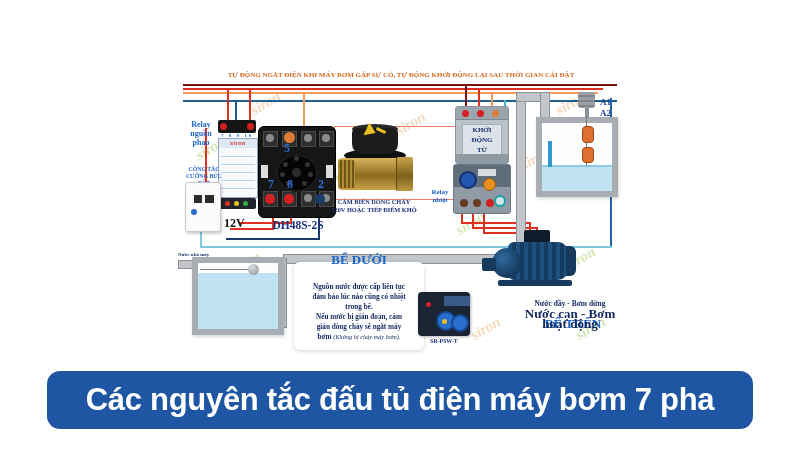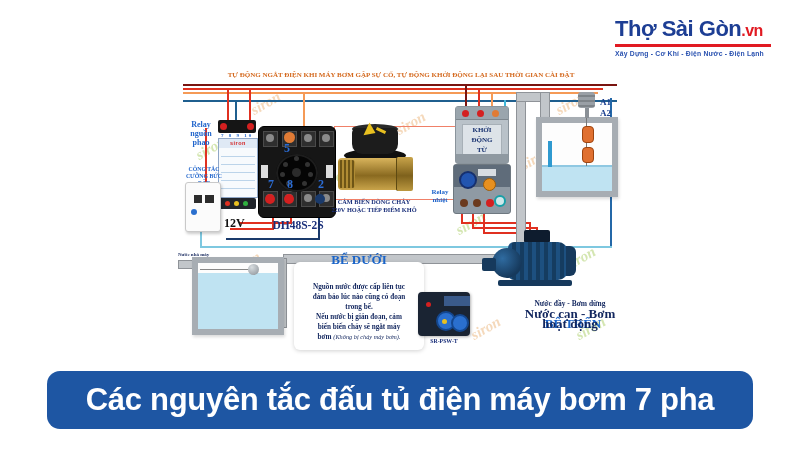--- a/index.html
+++ b/index.html
@@ -102,25 +102,20 @@
 
   
   .banner{left:47px;top:371px;width:706px;height:58px;background:#1e56a3;border-radius:13px;text-align:center;}
   .banner span{display:inline-block;line-height:58px;font-size:31px;font-weight:bold;color:#ffffff;letter-spacing:-0.3px;}
 </style>
 </head>
 <body>
 
 <div id="canvas">
 
-  <div class="a logo">
-    <div class="logo-brand"><span>Thợ Sài Gòn</span><span class="vn">.vn</span></div>
-    <div class="logo-rule"></div>
-    <div class="logo-tagline">Xây Dựng - Cơ Khí - Điện Nước - Điện Lạnh</div>
-  </div>
 
   <div class="a" style="left:0;top:0;width:800px;height:370px;">
 
     <span class="wm" style="left:195px;top:140px;">siron</span>
     <span class="wm o" style="left:250px;top:95px;">siron</span>
     <span class="wm" style="left:320px;top:170px;">siron</span>
     <span class="wm o" style="left:395px;top:115px;">siron</span>
     <span class="wm" style="left:455px;top:215px;">siron</span>
     <span class="wm o" style="left:520px;top:150px;">siron</span>
     <span class="wm" style="left:565px;top:250px;">siron</span>
@@ -295,24 +290,24 @@
     <div class="a tank" style="left:192px;top:257px;width:80px;height:66px;">
       <div class="a water" style="left:0;bottom:0;width:80px;height:56px;"></div>
       <div class="a" style="left:2px;top:6px;width:52px;height:1px;background:#888;"></div>
       <div class="a" style="left:50px;top:1px;width:11px;height:11px;border-radius:50%;background:radial-gradient(circle at 35% 30%,#d8dde0,#8a9096);"></div>
     </div>
     <div class="a" style="left:178px;top:252px;font:bold 5px 'Liberation Serif',serif;color:#223366;">Nước nhà máy</div>
 
     <div class="a bd-panel"></div>
     <div class="sec-head" style="left:296px;top:252px;width:126px;">BỂ DƯỚI</div>
     <div class="sec-line" style="left:294px;top:282px;width:130px;">Nguồn nước được cấp liên tục</div>
-    <div class="sec-line" style="left:294px;top:292px;width:130px;">đảm bảo lúc nào cũng có đoạn</div>
+    <div class="sec-line" style="left:294px;top:292px;width:130px;">đảm bảo lúc nào cũng có nhiệt</div>
     <div class="sec-line" style="left:294px;top:302px;width:130px;">trong bể.</div>
     <div class="sec-line" style="left:294px;top:312px;width:130px;">Nếu nước bị gián đoạn, cảm</div>
-    <div class="sec-line" style="left:294px;top:322px;width:130px;">biến biến chảy sẽ ngắt máy</div>
+    <div class="sec-line" style="left:294px;top:322px;width:130px;">gián dòng chảy sẽ ngắt máy</div>
     <div class="sec-line" style="left:294px;top:332px;width:130px;">
       <span>bơm</span>
       <span style="font-style:italic;font-weight:normal;font-size:6.3px;">(Không bị cháy máy bơm).</span>
     </div>
 
     <div class="a prod">
       <span class="band"></span>
       <span class="r"></span>
       <span class="c1"></span>
       <span class="c2"></span>

